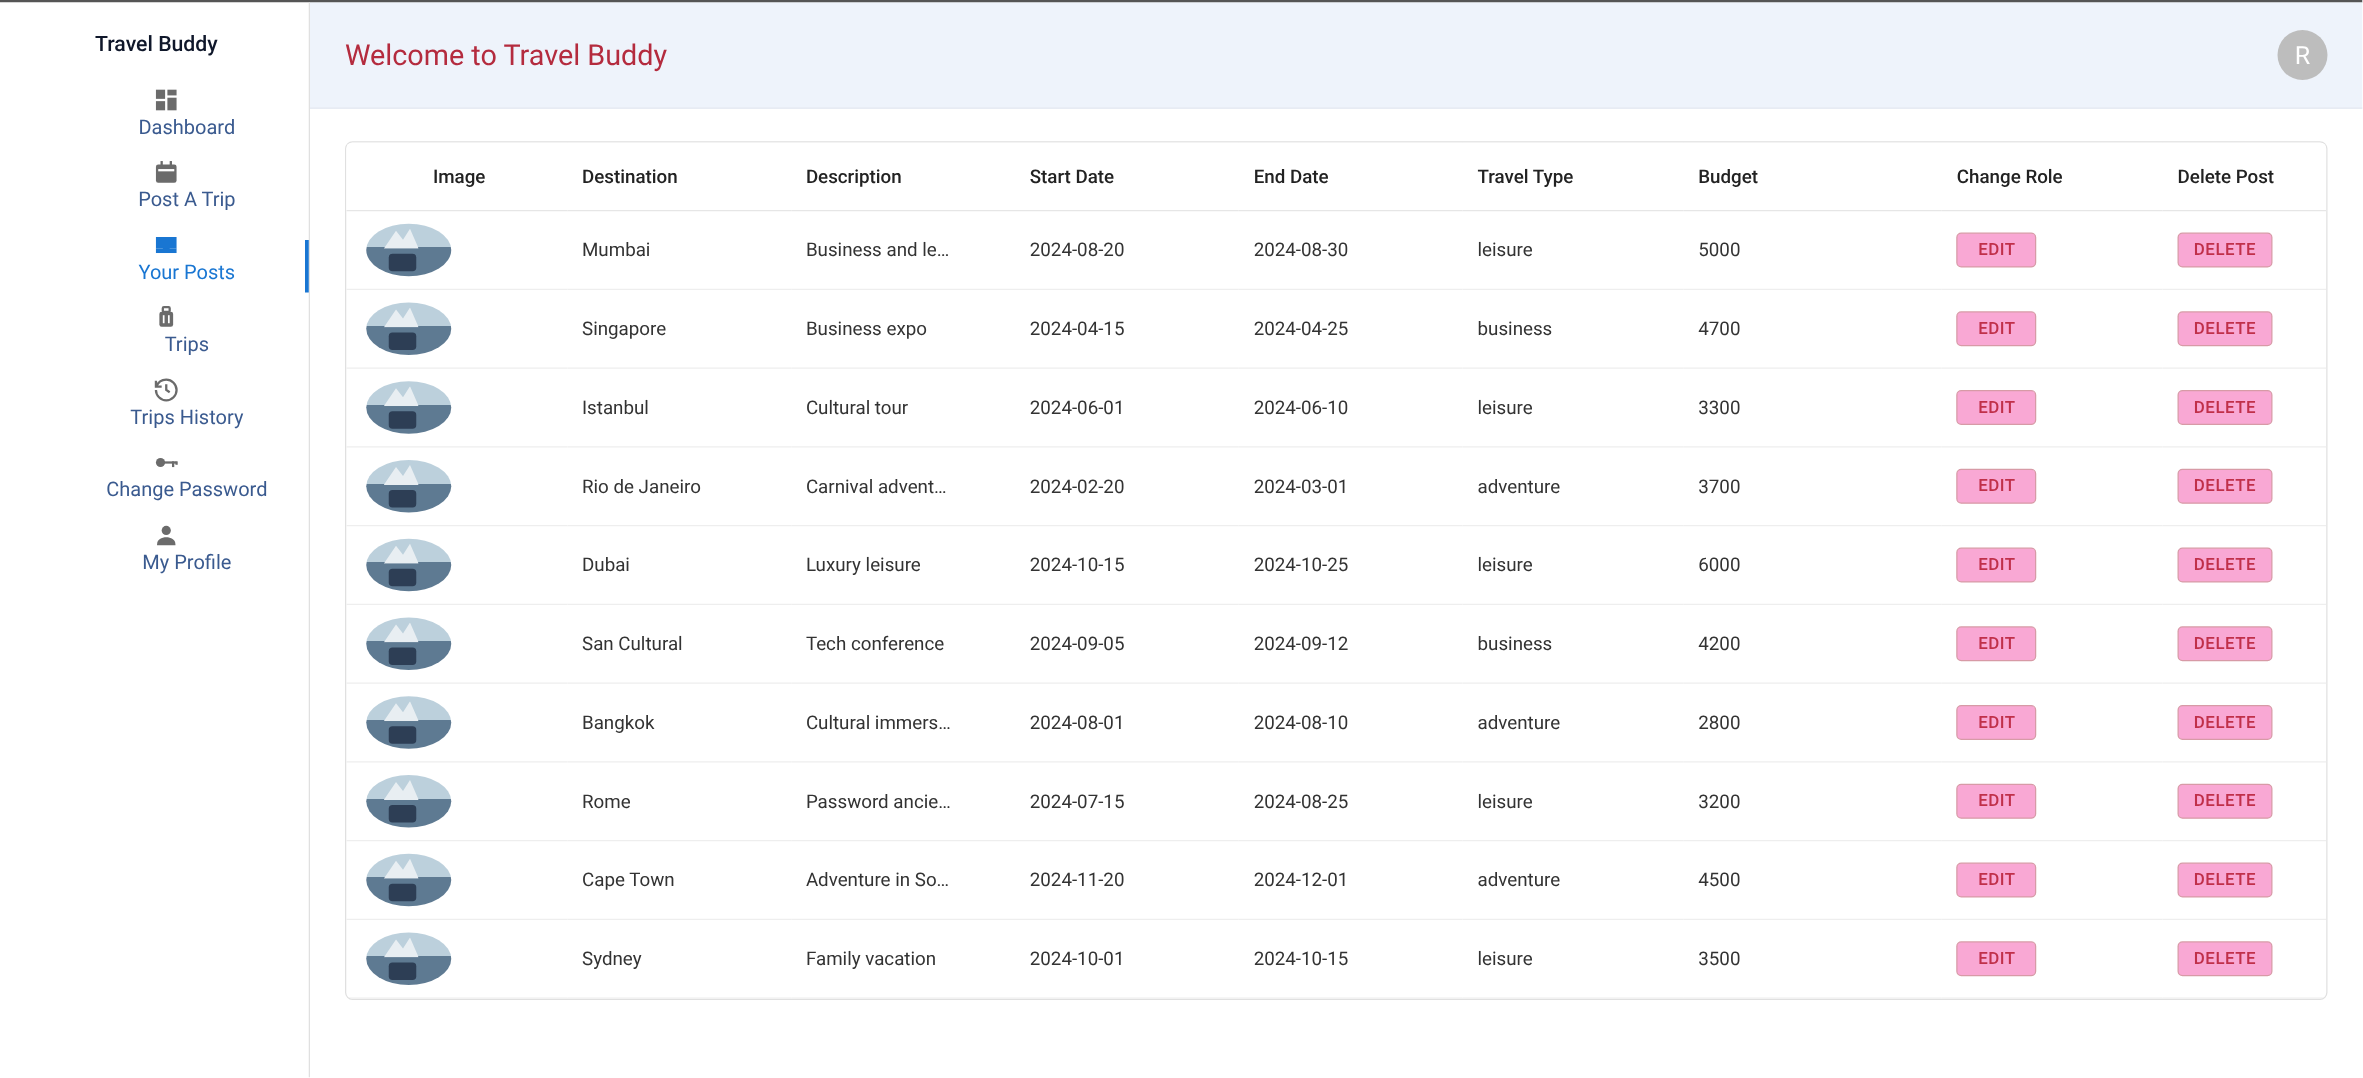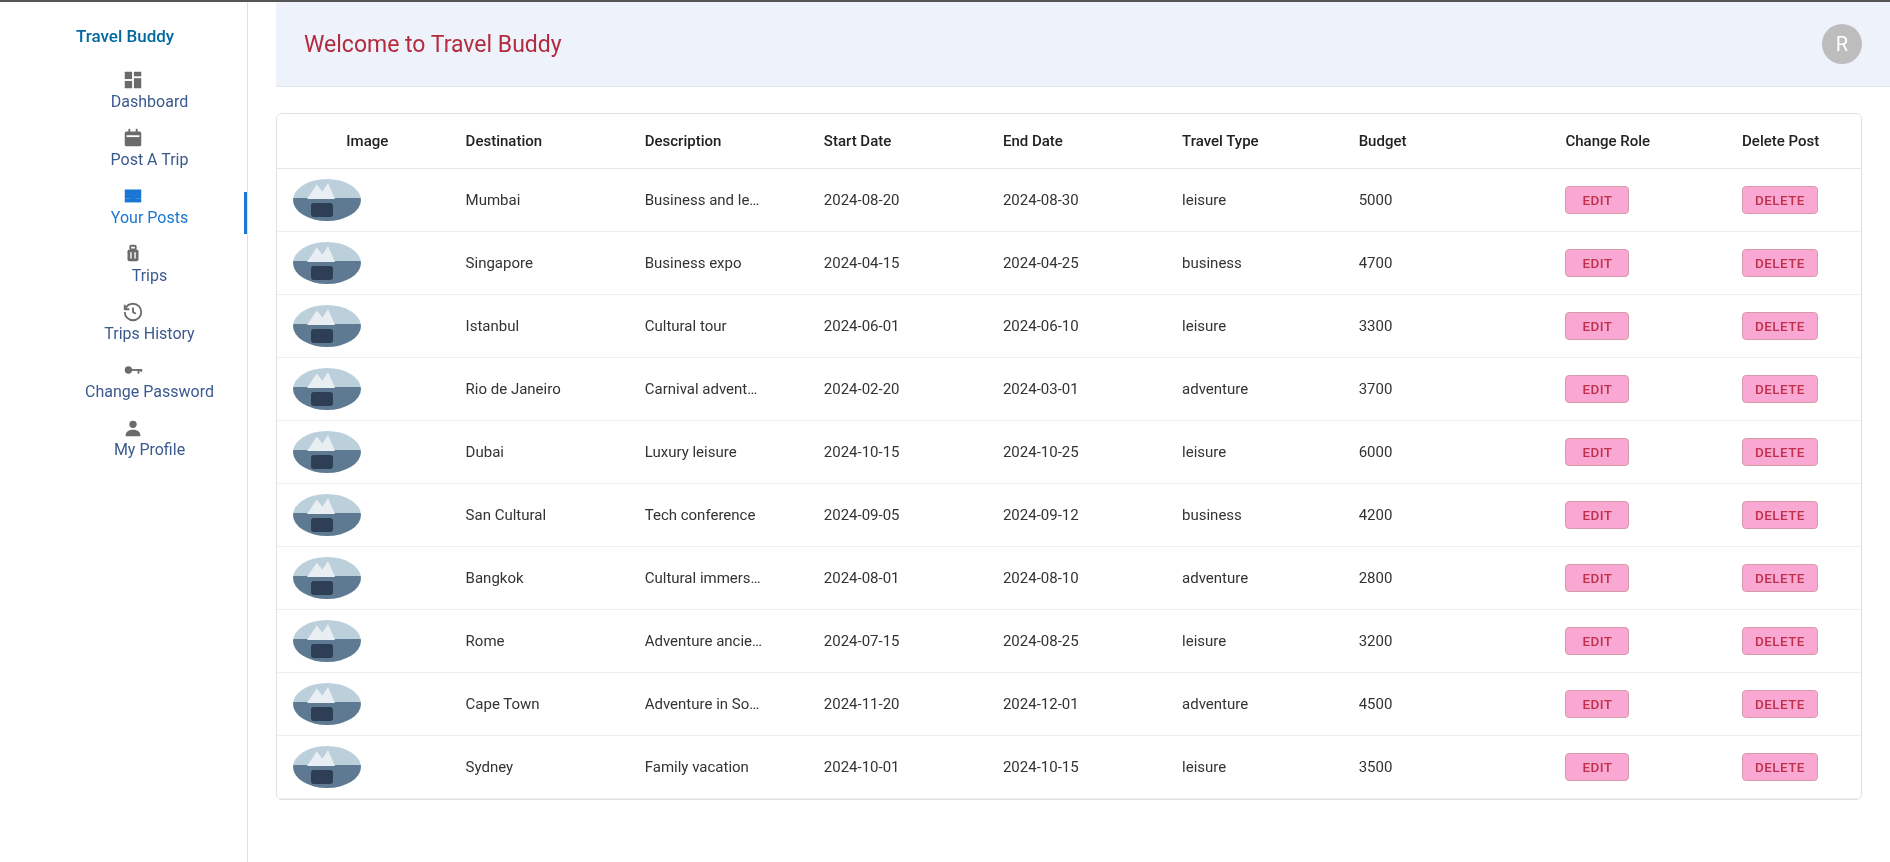--- a/index.html
+++ b/index.html
@@ -20,21 +20,21 @@
     width: 248px;
     flex-shrink: 0;
     border-right: 1px solid #e0e0e0;
     background: #fff;
     padding-top: 10px;
   }
   .brand {
     padding: 14px 0 22px 76px;
     font-size: 17px;
     font-weight: 500;
-    color: #0369a1;
+    color: #0f172a;
   }
   .nav-item {
     display: flex;
     align-items: center;
     height: 58px;
     padding-left: 18px;
     cursor: pointer;
     color: #3a5a8f;
     position: relative;
     flex-direction: column;
@@ -72,21 +72,20 @@
     display: flex;
     flex-direction: column;
   }
   .header {
     background: #eef3fb;
     padding: 22px 28px 22px 28px;
     display: flex;
     justify-content: space-between;
     align-items: center;
     border-bottom: 1px solid #e3e8f0;
-    margin-left: 28px;
   }
   .page-title {
     color: #b42b3e;
     font-size: 23px;
     font-weight: 400;
   }
   .avatar {
     width: 40px;
     height: 40px;
     border-radius: 50%;
@@ -377,21 +376,21 @@
                 <td class="col-type">adventure</td>
                 <td class="col-budget">2800</td>
                 <td class="col-edit"><span class="btn-outline">EDIT</span></td>
                 <td class="col-del"><span class="btn-outline">DELETE</span></td>
               </tr>
               <tr>
                 <td class="col-img">
                   <div class="trip-img"></div>
                 </td>
                 <td class="col-dest">Rome</td>
-                <td class="col-desc">Adventure ancie…</td>
+                <td class="col-desc">Password ancie…</td>
                 <td class="col-start">2024-07-15</td>
                 <td class="col-end">2024-08-25</td>
                 <td class="col-type">leisure</td>
                 <td class="col-budget">3200</td>
                 <td class="col-edit"><span class="btn-outline">EDIT</span></td>
                 <td class="col-del"><span class="btn-outline">DELETE</span></td>
               </tr>
               <tr>
                 <td class="col-img">
                   <div class="trip-img"></div>

